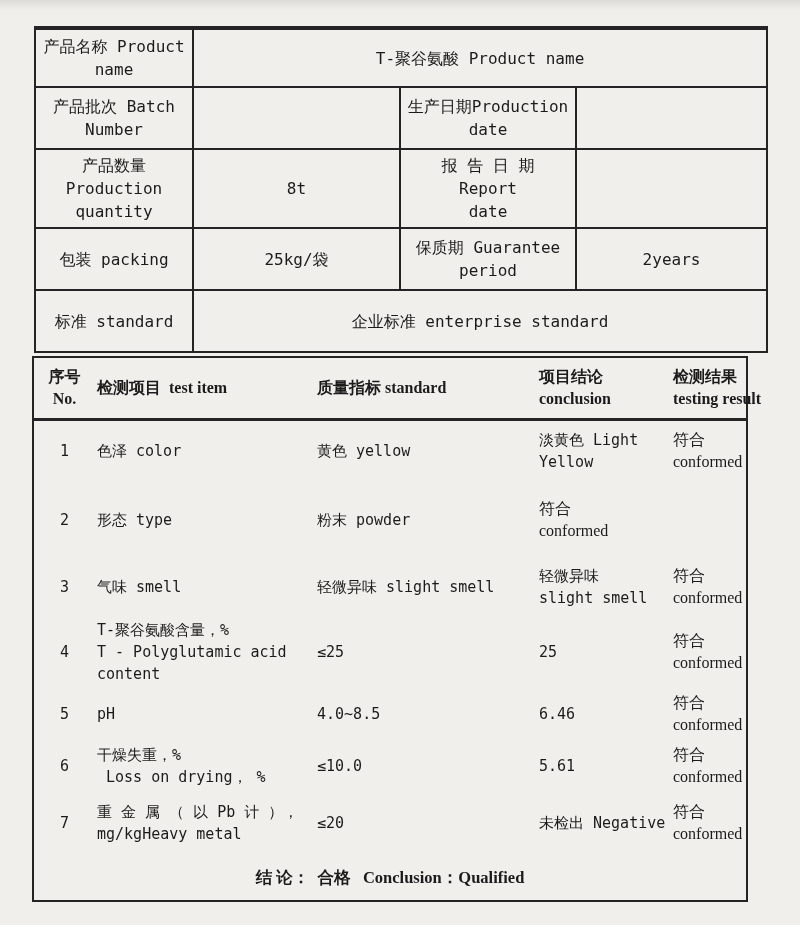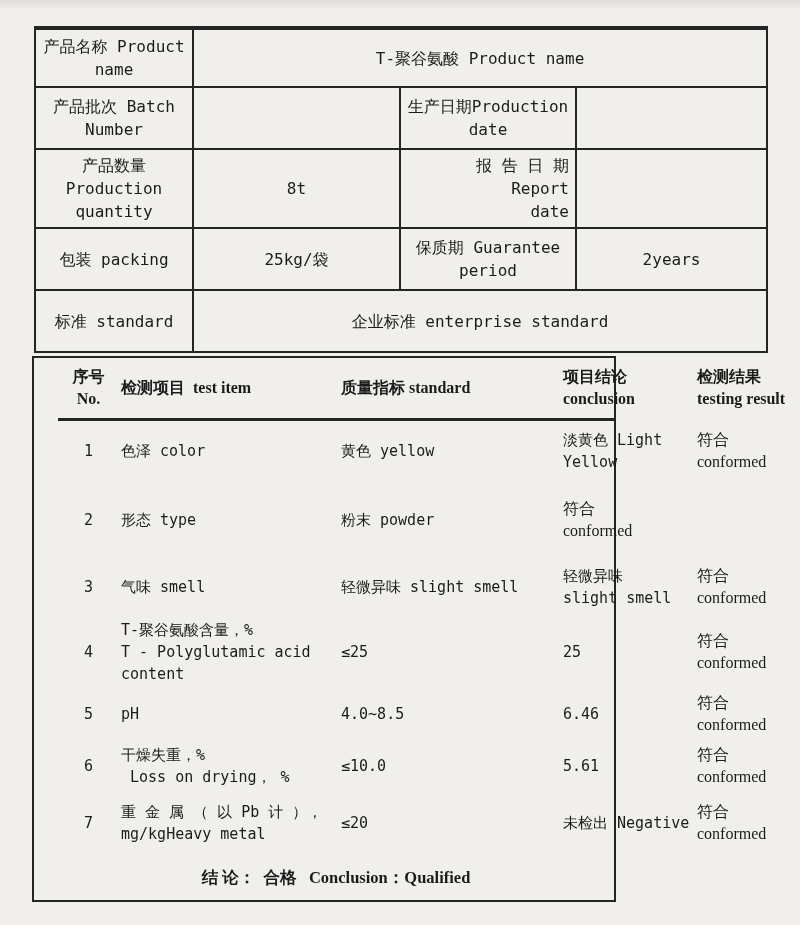--- a/index.html
+++ b/index.html
@@ -33,32 +33,31 @@
     vertical-align: middle;
     padding: 4px 6px;
     font-weight: 500;
   }
   table.t1 { border: 2px solid #242424; border-top-width: 4px; }
   table.t1 tr.r1 td { height: 48px; }
   table.t1 tr.r2 td { height: 52px; }
   table.t1 tr.r3 td { height: 68px; }
   table.t1 tr.r4 td { height: 52px; }
   table.t1 tr.r5 td { height: 52px; }
-  table.t1 td.left { text-align: right; }
+  table.t1 td.left { text-align: center; }
 
   
   .t2 {
     position: absolute; left: 32px; top: 356px;
-    width: 584px; height: 546px;
+    width: 716px; height: 546px;
     border: 2px solid #242424;
     box-sizing: border-box;
     font-family: "DejaVu Sans Mono", "Liberation Mono", monospace;
     font-size: 15px;
     line-height: 22px;
-    padding-left: 24px;
   }
   .t2-row {
     display: grid;
     grid-template-columns: 62px 220px 222px 134px 94px;
     align-items: center;
   }
   .t2-row .c-no { text-align: center; }
   .t2-row .cell { padding: 2px 2px 2px 1px; }
   .t2-header {
     min-height: 60px;

